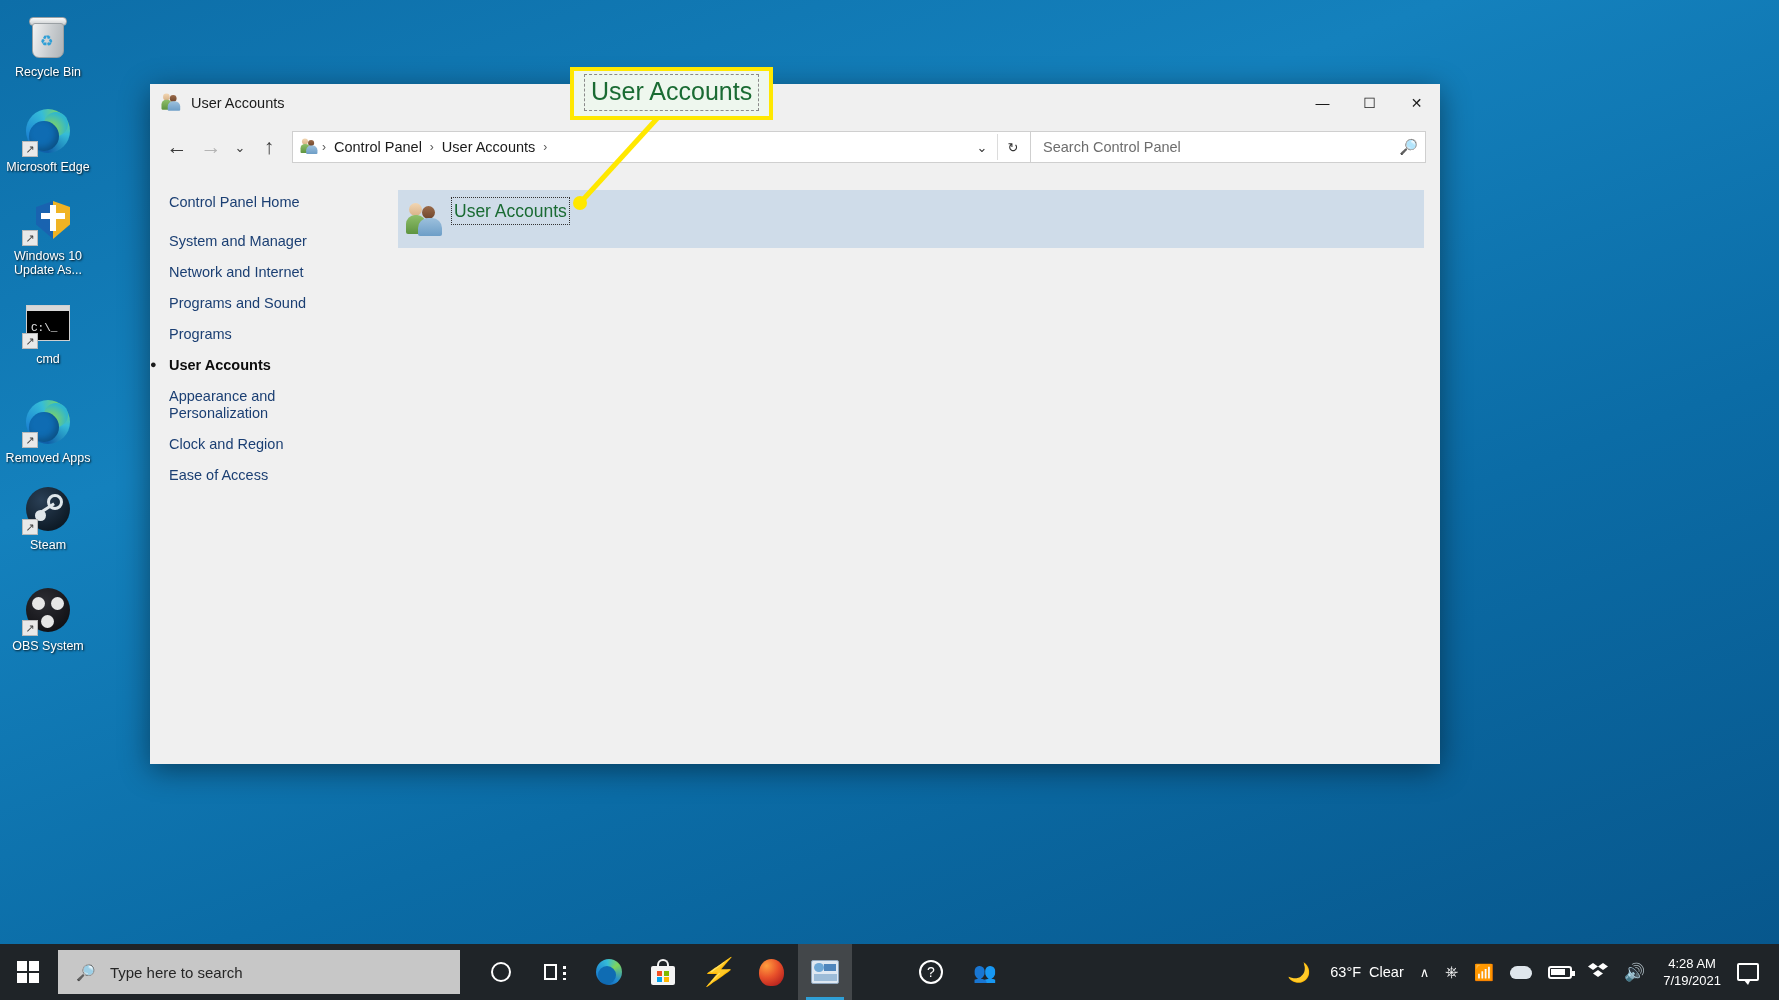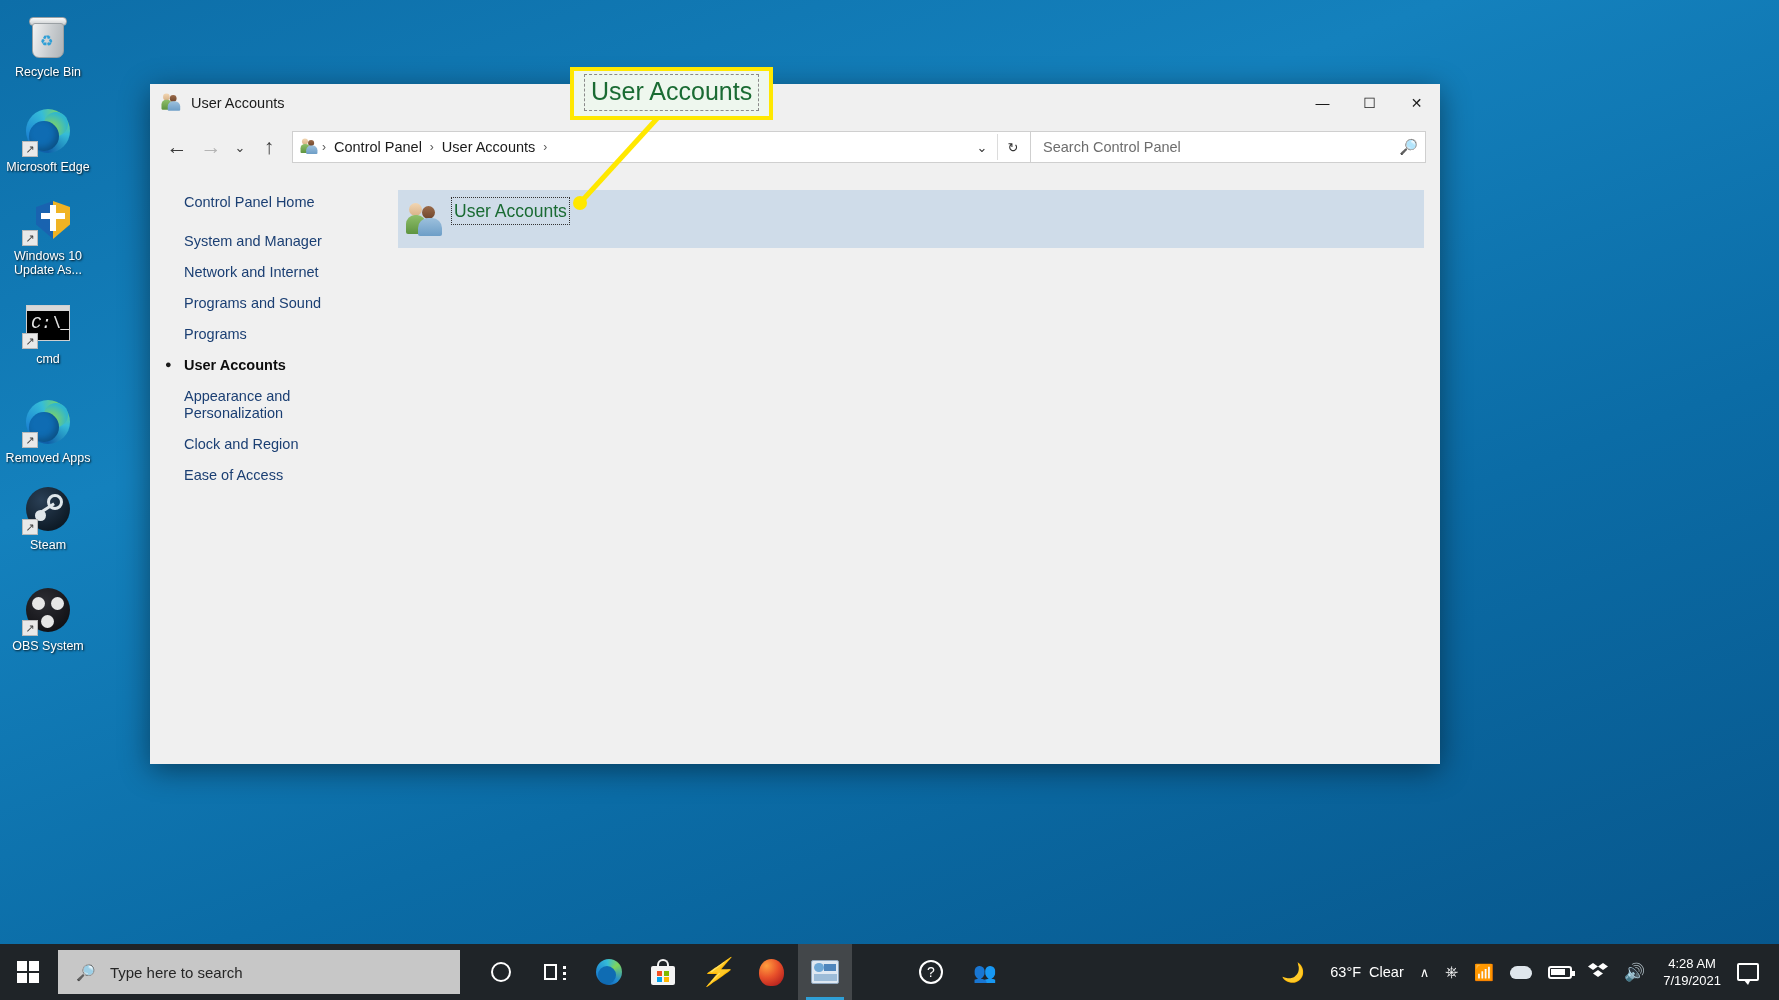--- a/index.html
+++ b/index.html
@@ -84,21 +84,21 @@
   }
   .ic-shield .cross-h {
     position: absolute; left: 5px; top: 12px; width: 24px; height: 6px; background: #fff;
   }
   
   .ic-cmd {
     width: 44px; height: 36px; background: #000;
     border: 1px solid #cfcfcf; position: relative; overflow: hidden;
   }
   .ic-cmd .top { height: 5px; background: #d8d8d8; }
-  .ic-cmd .txt { color: #e4e4e4; font-family: "Liberation Mono", monospace; font-size: 17px; padding: 3px 0 0 4px; font-style: italic; }
+  .ic-cmd .txt { color: #e4e4e4; font-family: "Liberation Mono", monospace; font-size: 11px; padding: 11px 0 0 4px; }
   
   .ic-steam {
     width: 44px; height: 44px; border-radius: 50%;
     background: radial-gradient(circle at 35% 30%, #2a3f55, #0d1a26 75%);
     position: relative;
   }
   .ic-steam .ring {
     position:absolute; right:7px; top:7px; width:16px; height:16px;
     border:3px solid #dfe6ea; border-radius:50%;
   }
@@ -169,21 +169,21 @@
   .addr-div { width: 1px; height: 26px; background: #dcdcdc; }
   #searchbox {
     width: 395px; height: 32px; background: #fff; border: 1px solid #cfcfcf;
     border-left: none; display: flex; align-items: center; padding: 0 6px 0 12px;
   }
   #searchbox .ph { flex: 1; font-size: 14.5px; color: #6d6d6d; }
   #searchbox .mag { font-size: 15px; color: #4a4a4a; transform: scaleX(-1); }
 
   
   #winbody { flex: 1; display: flex; background: #f0f0f0; min-height: 0; }
-  #sidebar { width: 248px; padding: 22px 0 0 32px; flex: none; }
+  #sidebar { width: 248px; padding: 22px 0 0 17px; flex: none; }
   .side-item {
     font-size: 14.5px; color: #1b3f73; line-height: 17px;
     margin-bottom: 14px; cursor: default; position: relative;
     padding-left: 2px; max-width: 200px;
   }
   .side-item.home { margin-bottom: 22px; }
   .side-item.current { font-weight: bold; color: #0d0d0d; }
   .side-item.current::before {
     content: "\25CF"; position: absolute; left: -17px; top: -1px;
     font-size: 11px; color: #1b1b1b;
@@ -615,21 +615,21 @@
     </div>
     <div class="tb-item">
       <div class="g-people">👥</div>
     </div>
 
     <div class="tb-spacer2"></div>
 
     <div id="tray">
       <div class="tray-item">
         <span class="g-moon">🌙</span>
-        <span class="tray-text" style="margin-left:25px">63°F</span>
+        <span class="tray-text" style="margin-left:19px">63°F</span>
         <span class="tray-text" style="margin-left:8px">Clear</span>
       </div>
       <div class="tray-item">
         <span class="g-chev">∧</span>
       </div>
       <div class="tray-item">
         <span class="g-wifi">⎈</span>
       </div>
       <div class="tray-item">
         <span class="g-wifi">📶</span>

